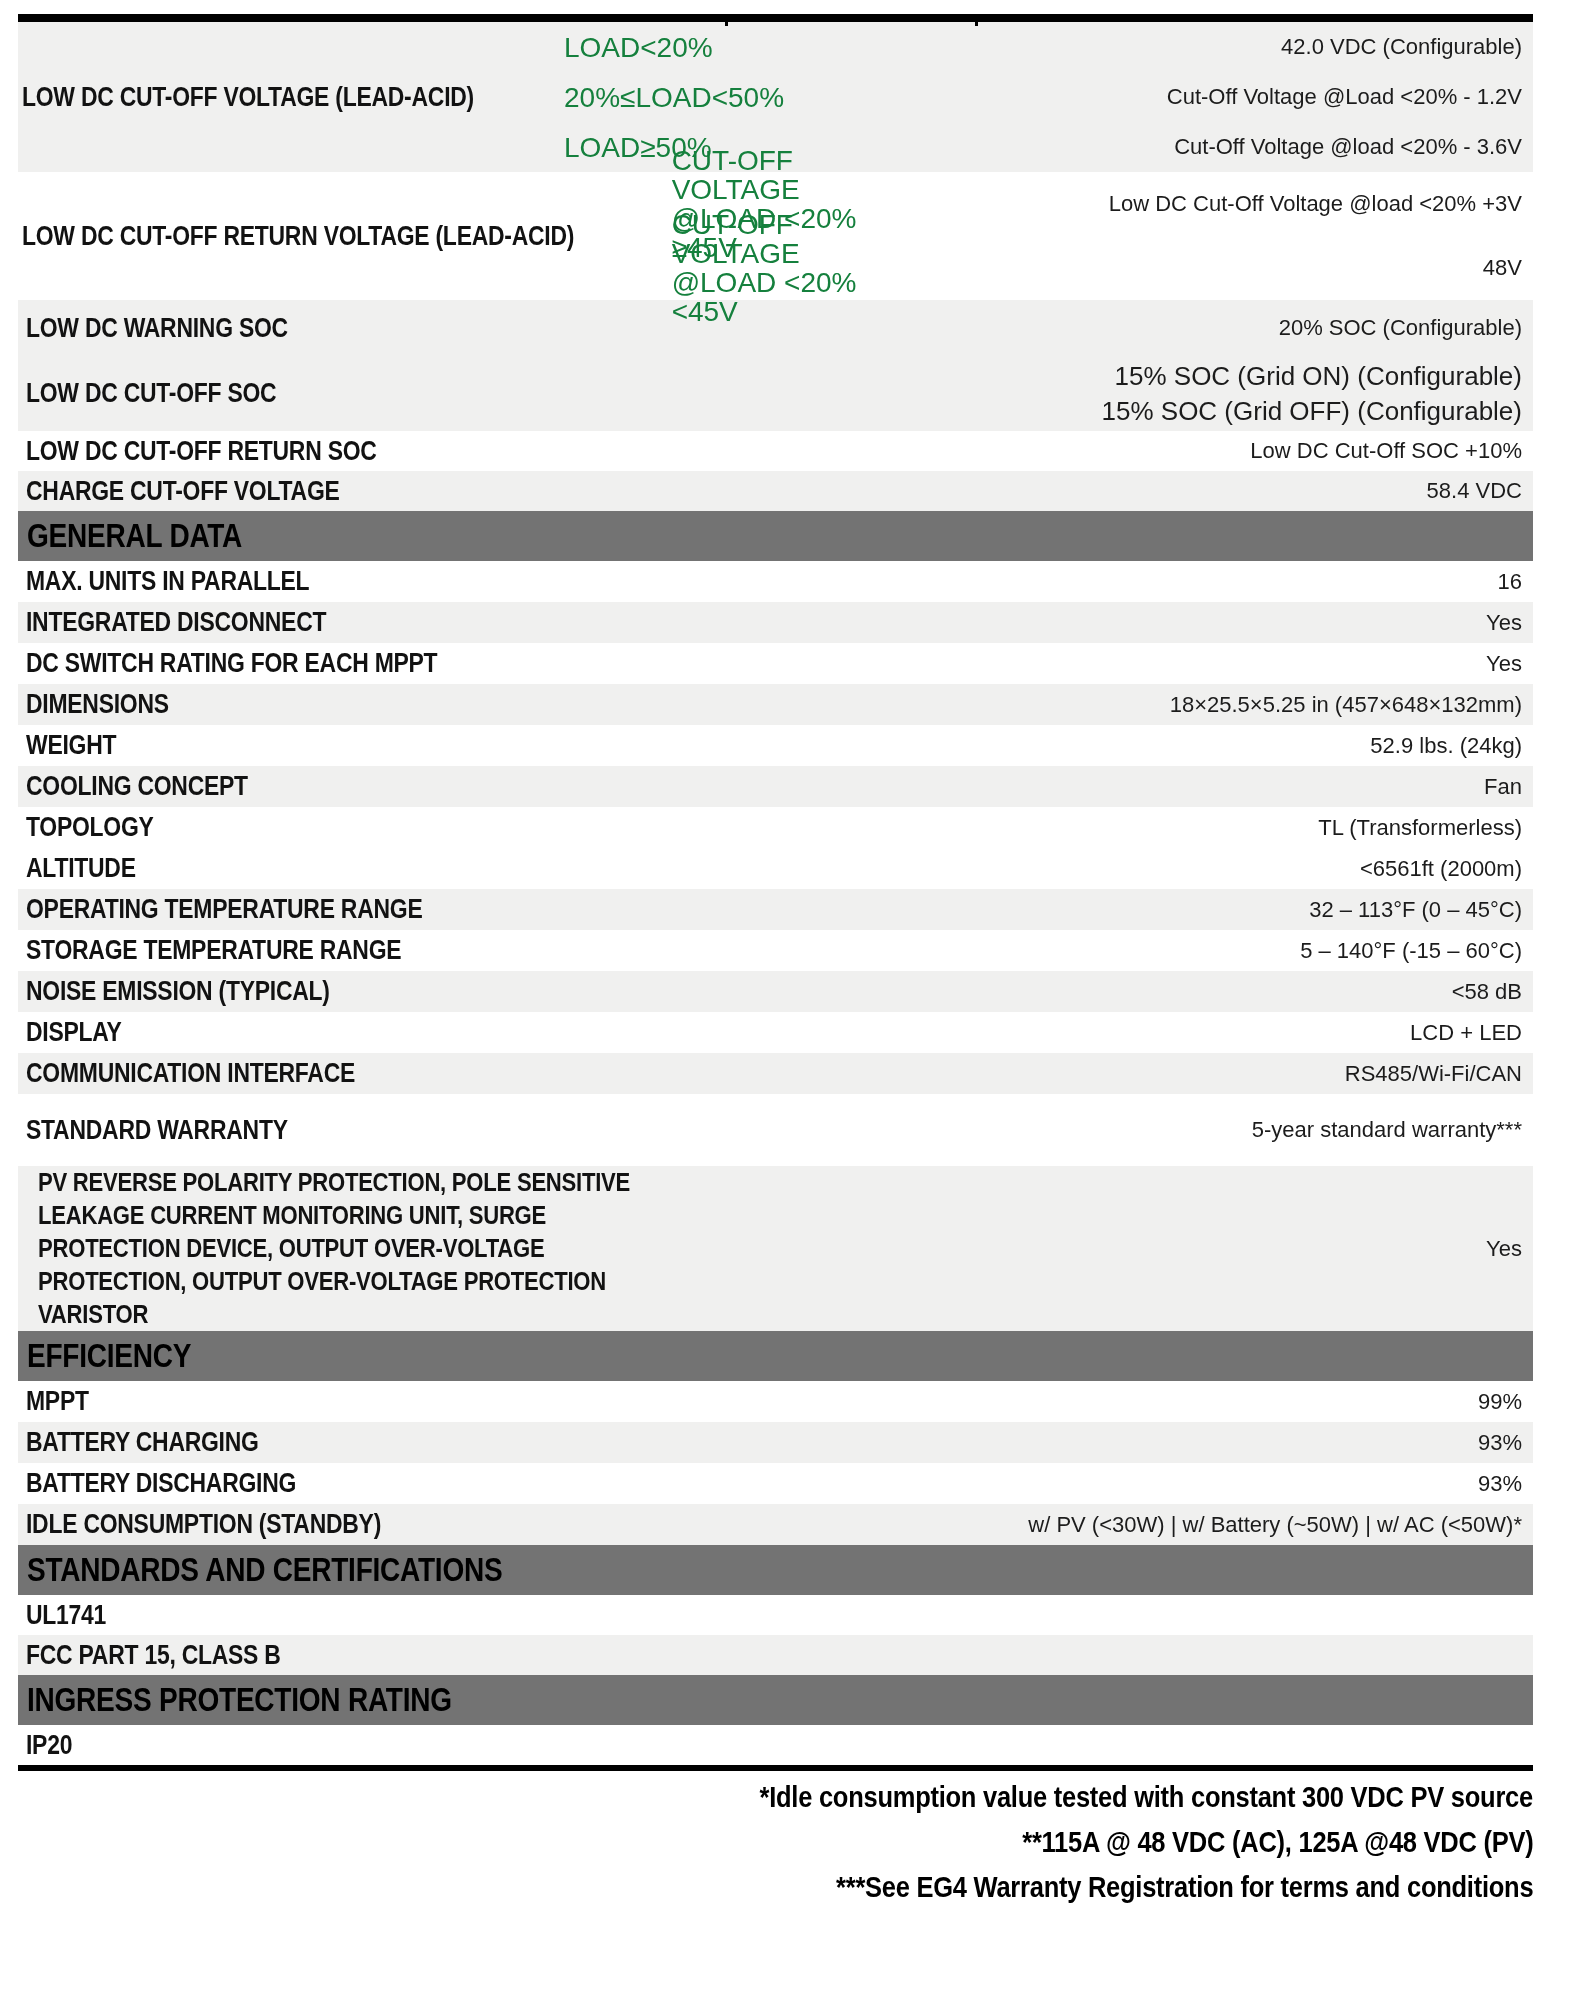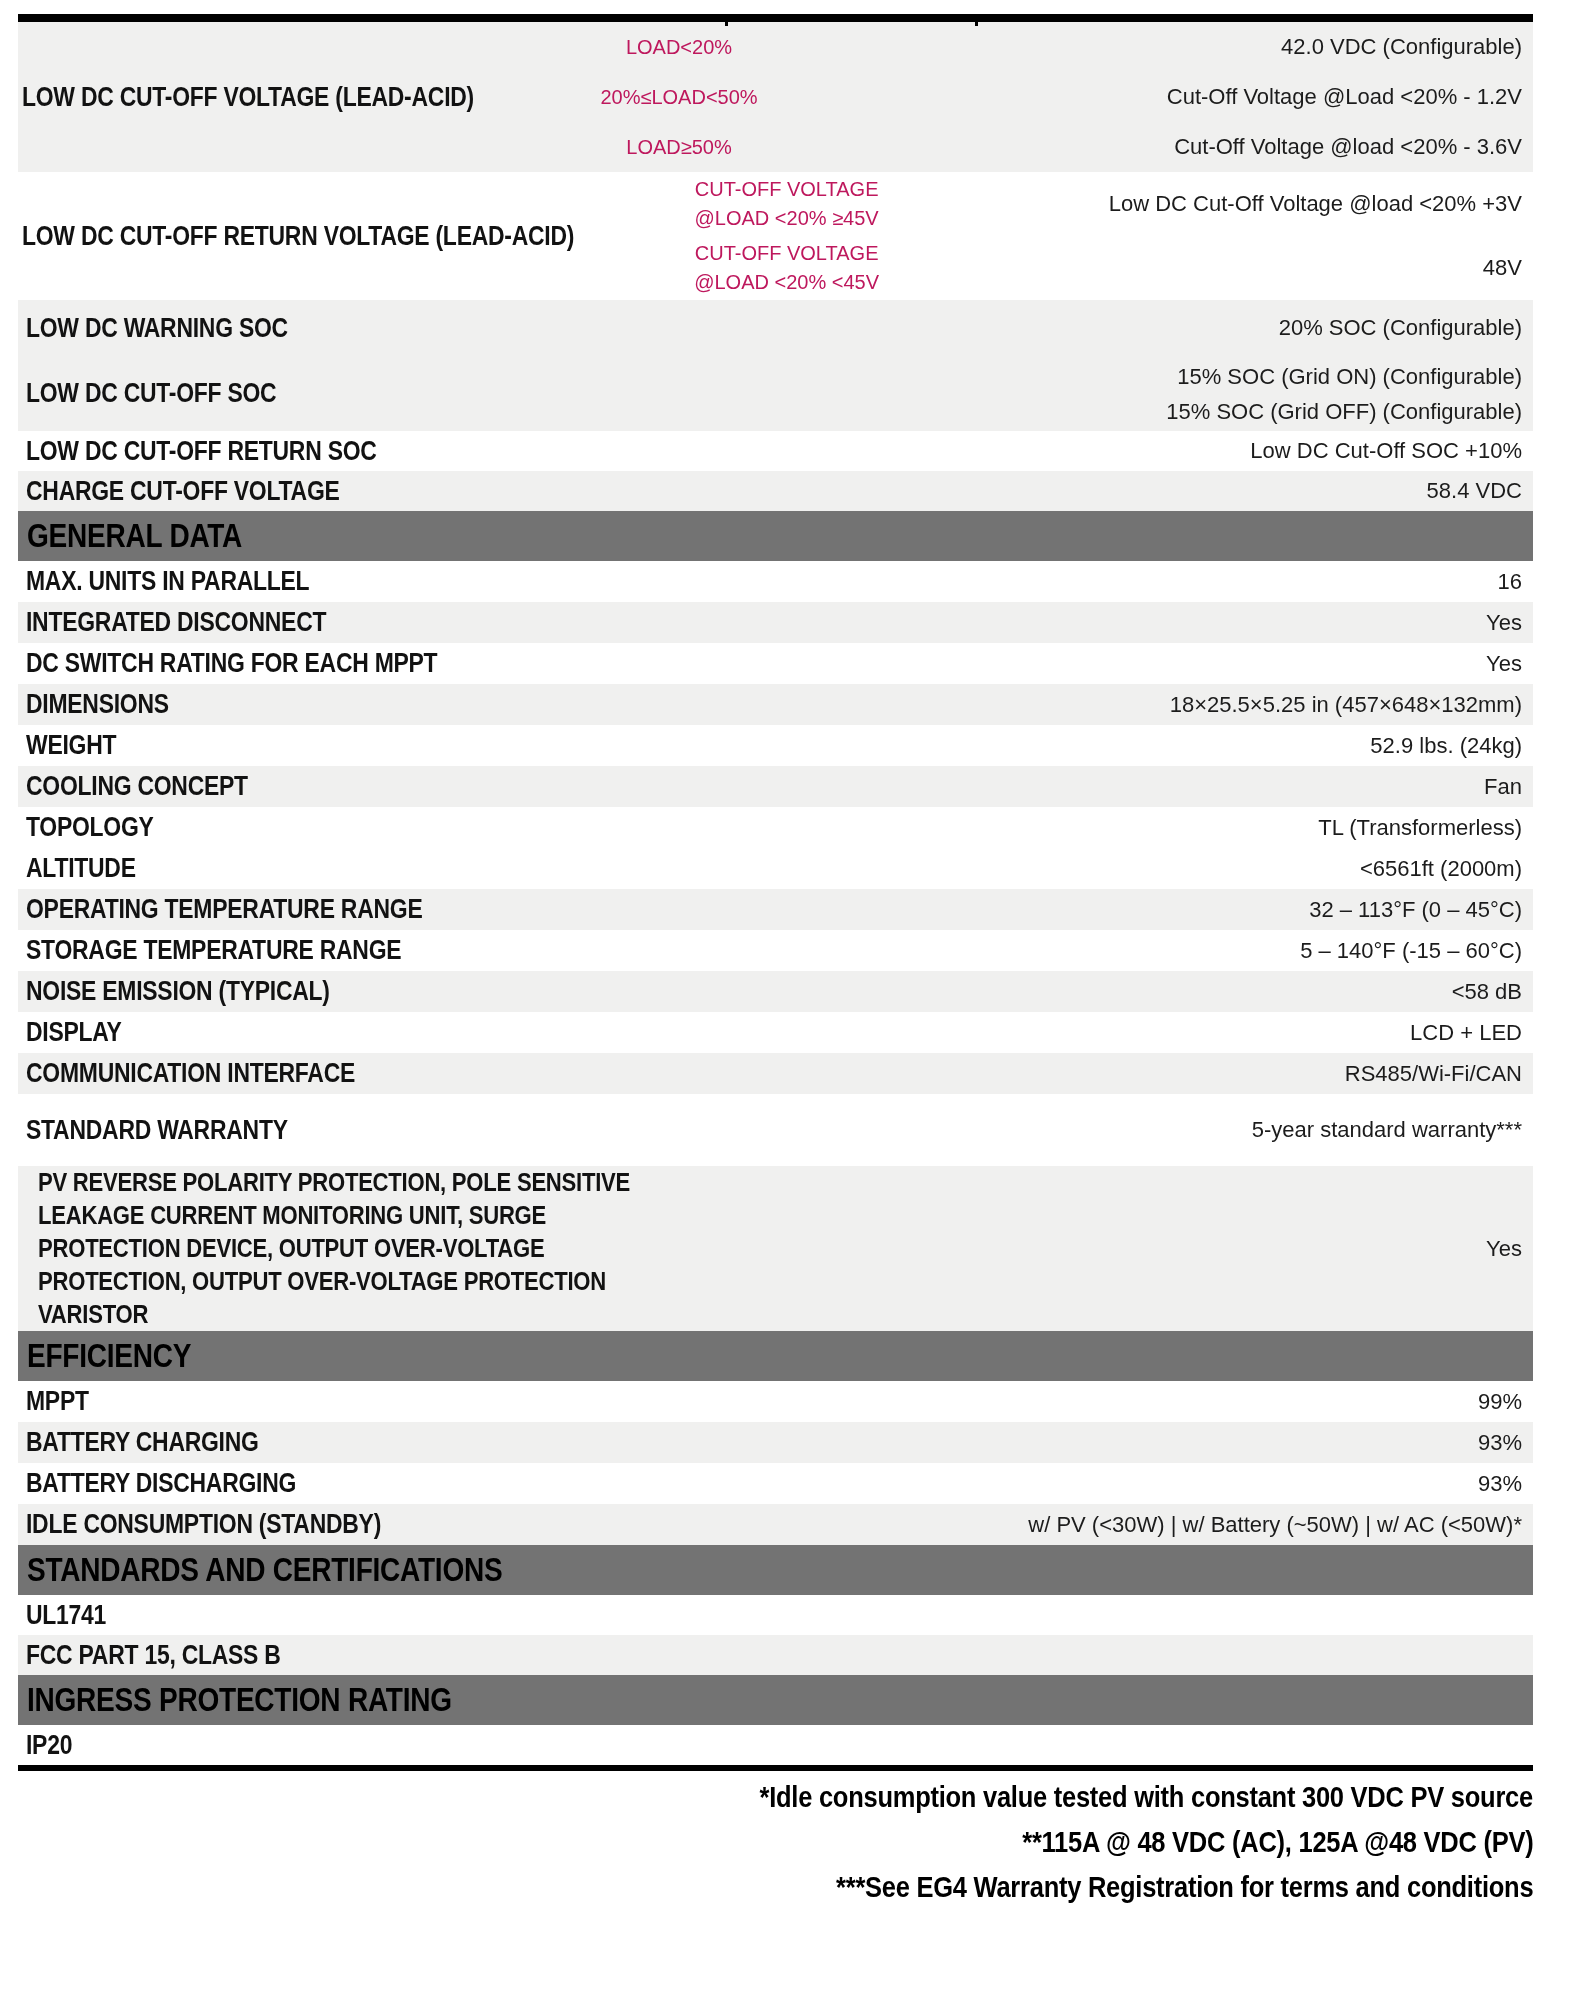--- a/index.html
+++ b/index.html
@@ -25,30 +25,30 @@
   }
   .val{font-size:22px;color:#1c1c1c;white-space:nowrap}
 
   
   .grp{display:flex}
   .grp-label{flex:0 0 542px;display:flex;align-items:center;padding-left:4px}
   .grp-rows{flex:1;display:flex;flex-direction:column}
   .grow{display:flex;align-items:center}
   .grow.h50{height:50px}
   .grow.h64{height:64px}
-  .cond{flex:0 0 230px;text-align:center;font-size:20px;line-height:29px;color:#be185d}
+  .cond{flex:0 0 230px;text-align:left;font-size:28px;line-height:29px;color:#15803d}
   .grow .val{flex:1;text-align:right;padding-right:11px}
 
   
   .row{display:flex;align-items:center;height:41px;padding-left:8px}
   .row.h40{height:40px}
   .row.h42{height:56px}
   .row.h72{height:72px}
   .row .val{margin-left:auto;text-align:right;padding-right:11px}
-  .val2{margin-left:auto;text-align:right;padding-right:11px;font-size:22px;line-height:35px;color:#1c1c1c}
+  .val2{margin-left:auto;text-align:right;padding-right:11px;font-size:26px;line-height:35px;color:#1c1c1c}
   .row.h75{height:75px}
 
   
   .secbar{height:50px;background:#737373;display:flex;align-items:center;padding-left:9px}
   .sec-title{
     display:inline-block;font-weight:700;font-size:33px;color:#000;
     transform:scaleX(.85);transform-origin:left center;white-space:nowrap;letter-spacing:-0.3px;
   }
 
   

